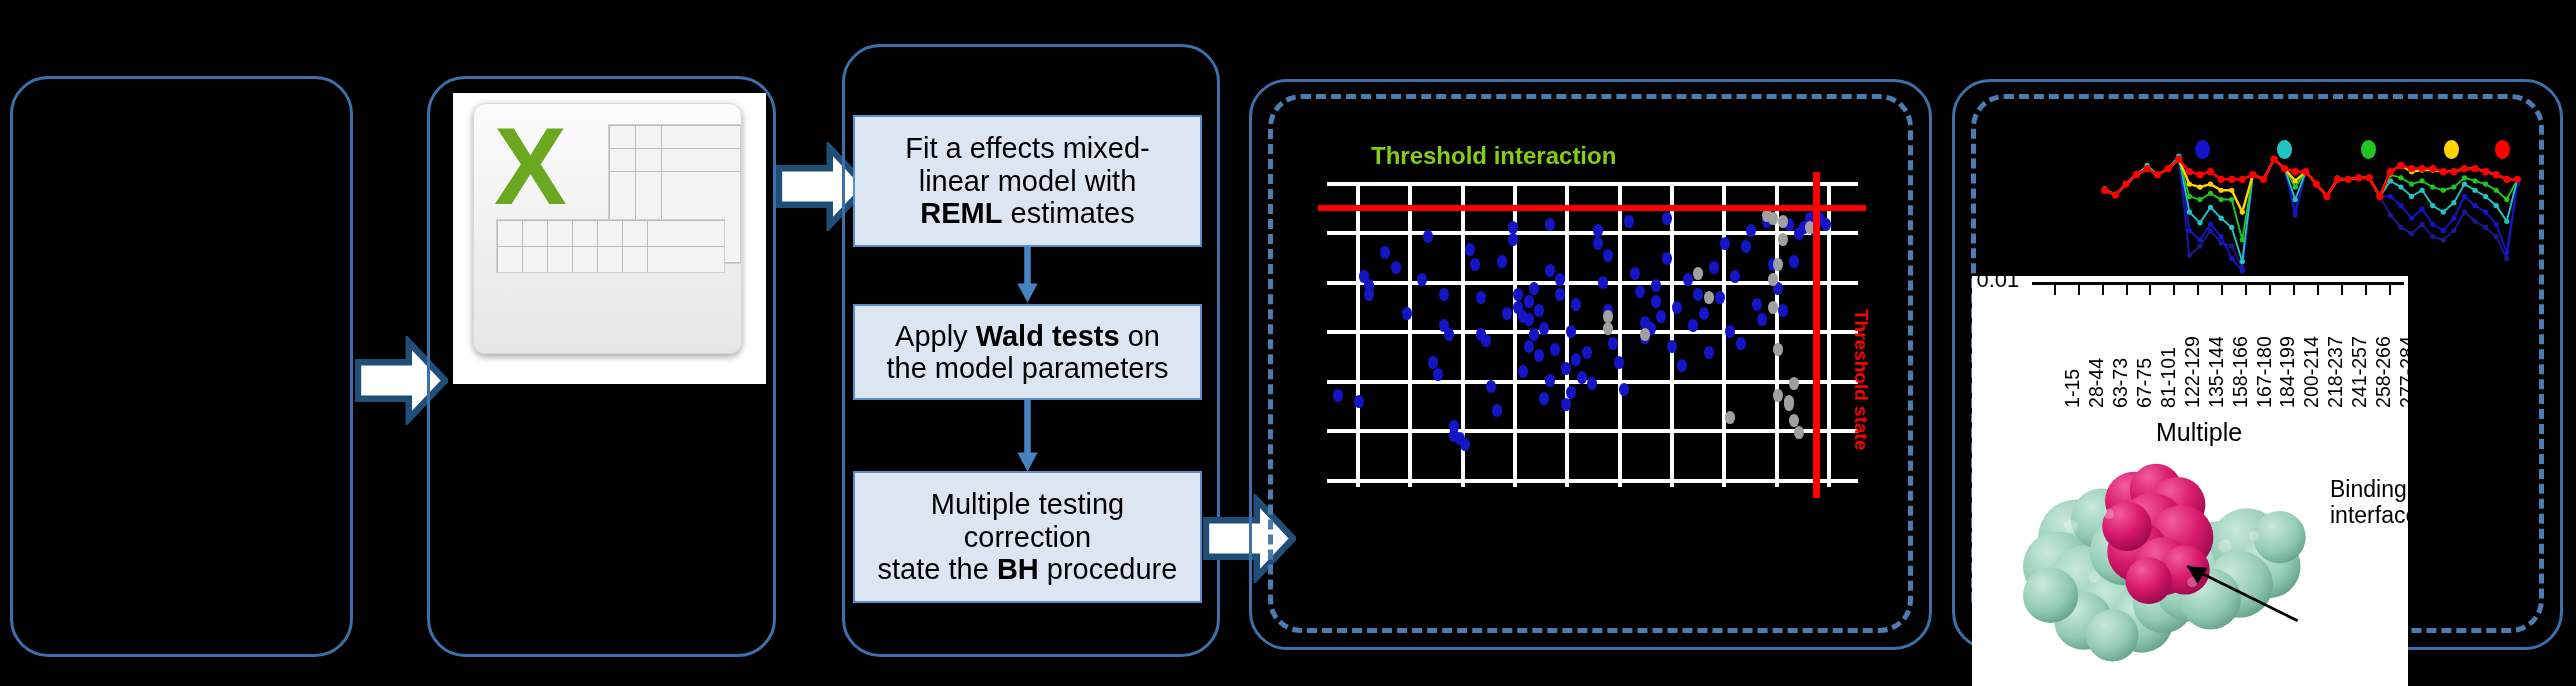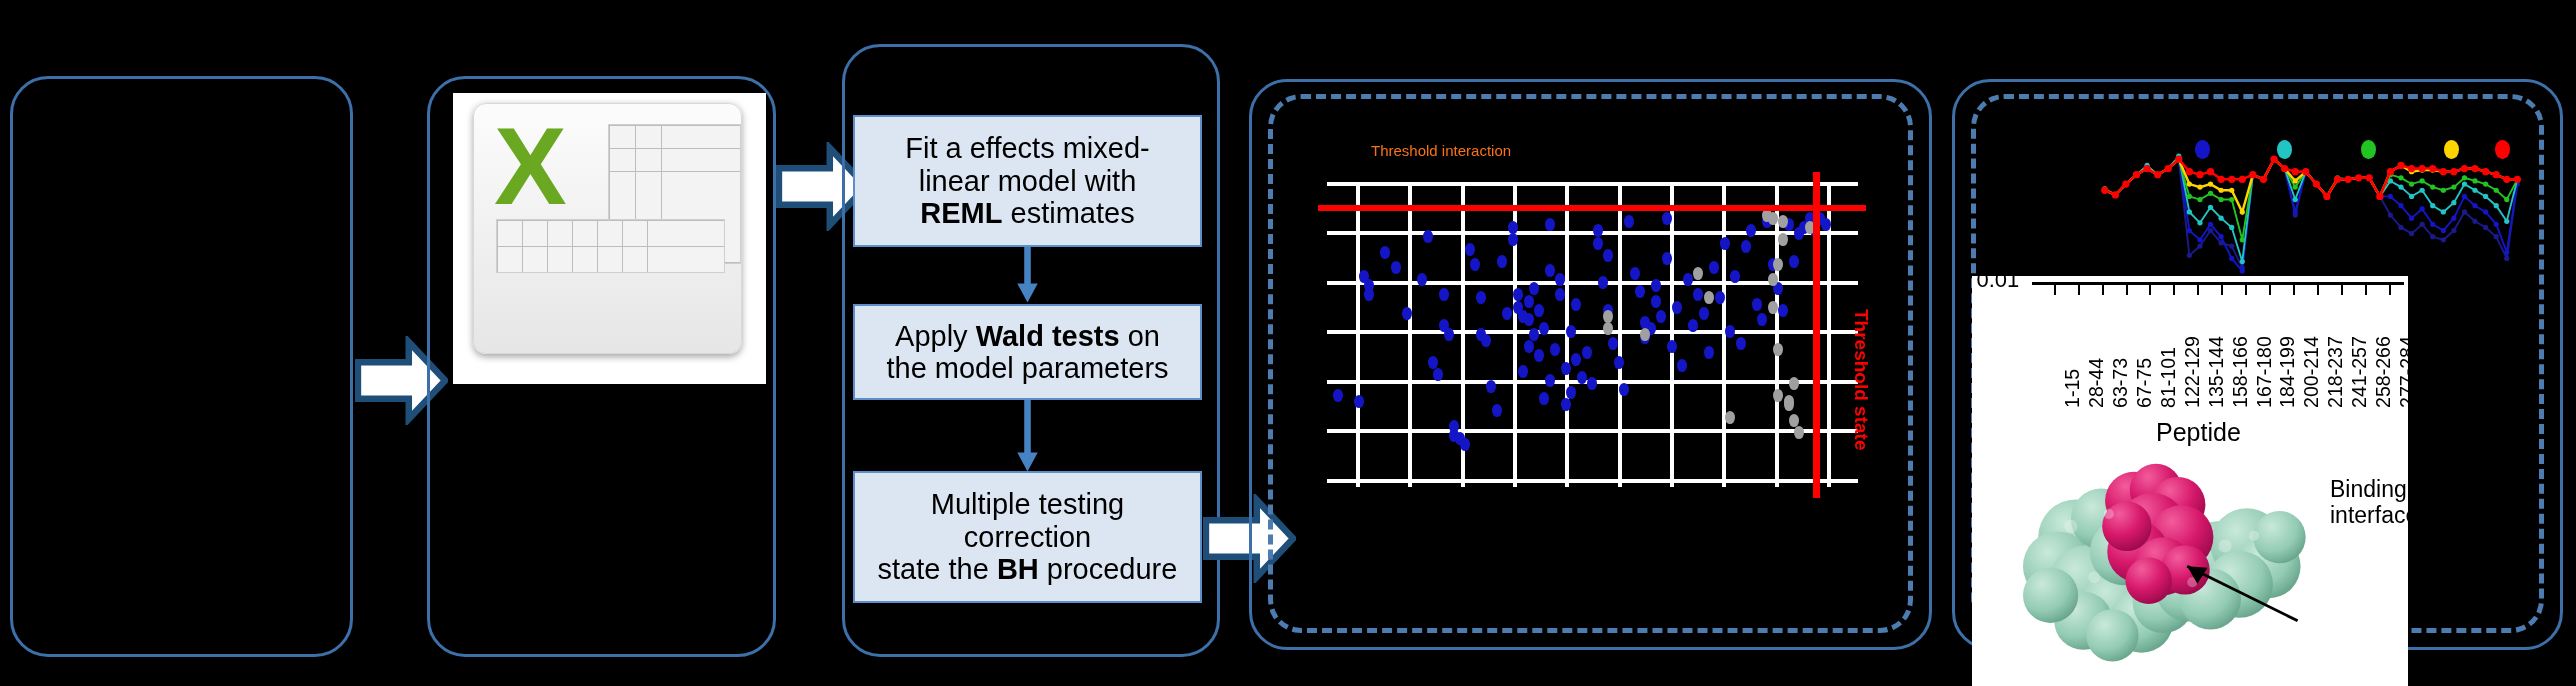--- a/index.html
+++ b/index.html
@@ -113,23 +113,23 @@
   .scatter {
     position: absolute;
     background: #000000;
   }
   .sc-grid { position: absolute; inset: 0; }
   .sc-gline { position: absolute; background: #ffffff; }
   .sc-dot { position: absolute; border-radius: 50%; }
   .sc-red-h, .sc-red-v { position: absolute; background: #ff0000; }
   .sc-title {
     position: absolute;
-    color: #f97316;
-    font-size: 15px;
-    font-weight: normal;
+    color: #84cc16;
+    font-size: 24px;
+    font-weight: bold;
     font-family: "Liberation Sans", sans-serif;
     white-space: nowrap;
   }
   .sc-vtitle {
     position: absolute;
     color: #ff0000;
     font-size: 19px;
     font-weight: bold;
     font-family: "Liberation Sans", sans-serif;
     white-space: nowrap;
@@ -698,21 +698,21 @@
         <div class="pep-tick" style="left: 328px; top: 132px;">200-214</div>
         <div class="pep-axline" style="left: 345px; top: 8.7px; width: 2.2px; height: 10.2px;"></div>
         <div class="pep-tick" style="left: 352px; top: 132px;">218-237</div>
         <div class="pep-axline" style="left: 369px; top: 8.7px; width: 2.2px; height: 10.2px;"></div>
         <div class="pep-tick" style="left: 376px; top: 132px;">241-257</div>
         <div class="pep-axline" style="left: 393px; top: 8.7px; width: 2.2px; height: 10.2px;"></div>
         <div class="pep-tick" style="left: 400px; top: 132px;">258-266</div>
         <div class="pep-axline" style="left: 417px; top: 8.7px; width: 2.2px; height: 10.2px;"></div>
         <div class="pep-tick" style="left: 424px; top: 132px;">277-284</div>
       </div>
-    <div class="pep-xlabel" style="left:184px; top:142px;">Peptide</div>
+    <div class="pep-xlabel" style="left:184px; top:142px;">Multiple</div>
 
     <div style="position:absolute; left:35px; top:174px; width:327px; height:218px;">
       <svg width="327" height="218" viewBox="0 0 450 300">
         <defs>
           <radialGradient id="tealg" cx="35%" cy="30%" r="80%">
             <stop offset="0%" stop-color="#c9e9db"></stop>
             <stop offset="60%" stop-color="#93cbb4"></stop>
             <stop offset="100%" stop-color="#5e9c82"></stop>
           </radialGradient>
           <radialGradient id="magg" cx="35%" cy="25%" r="80%">

